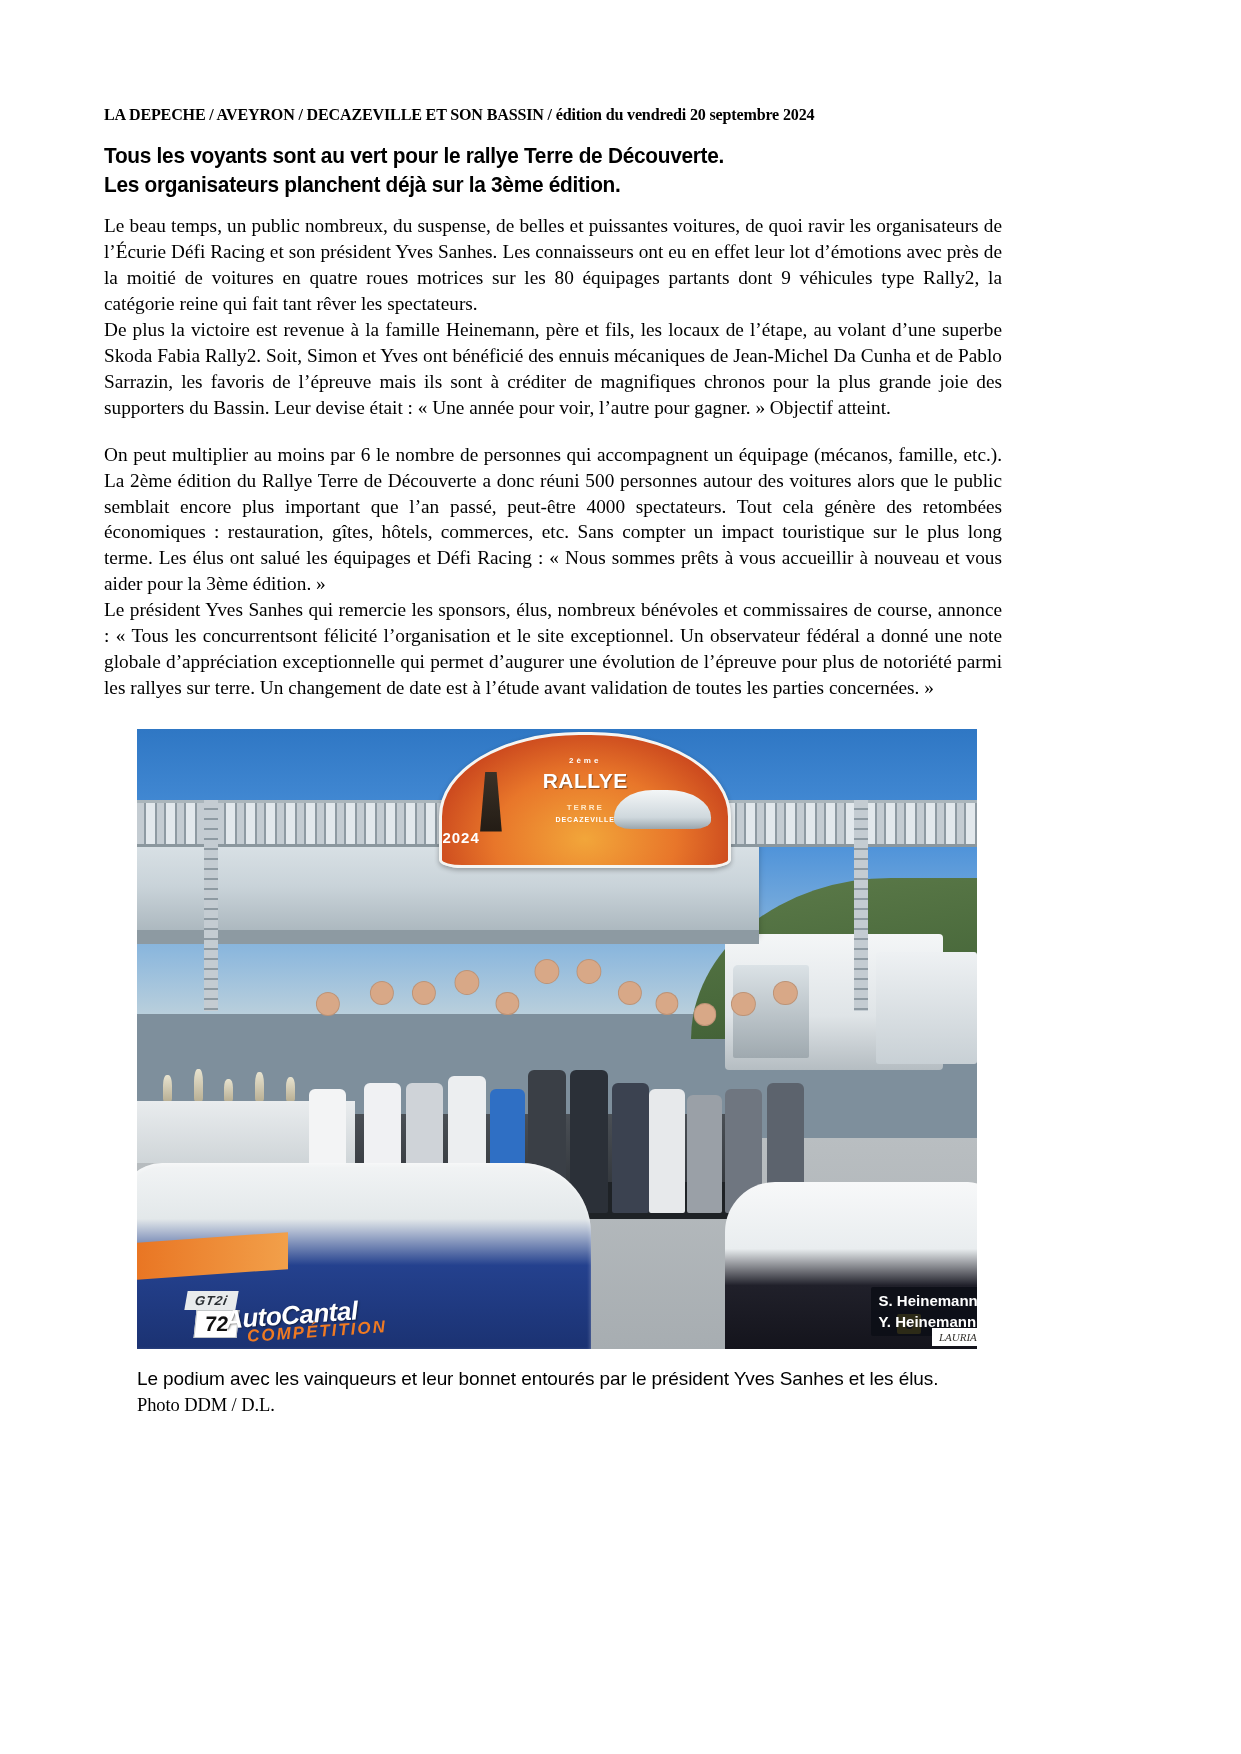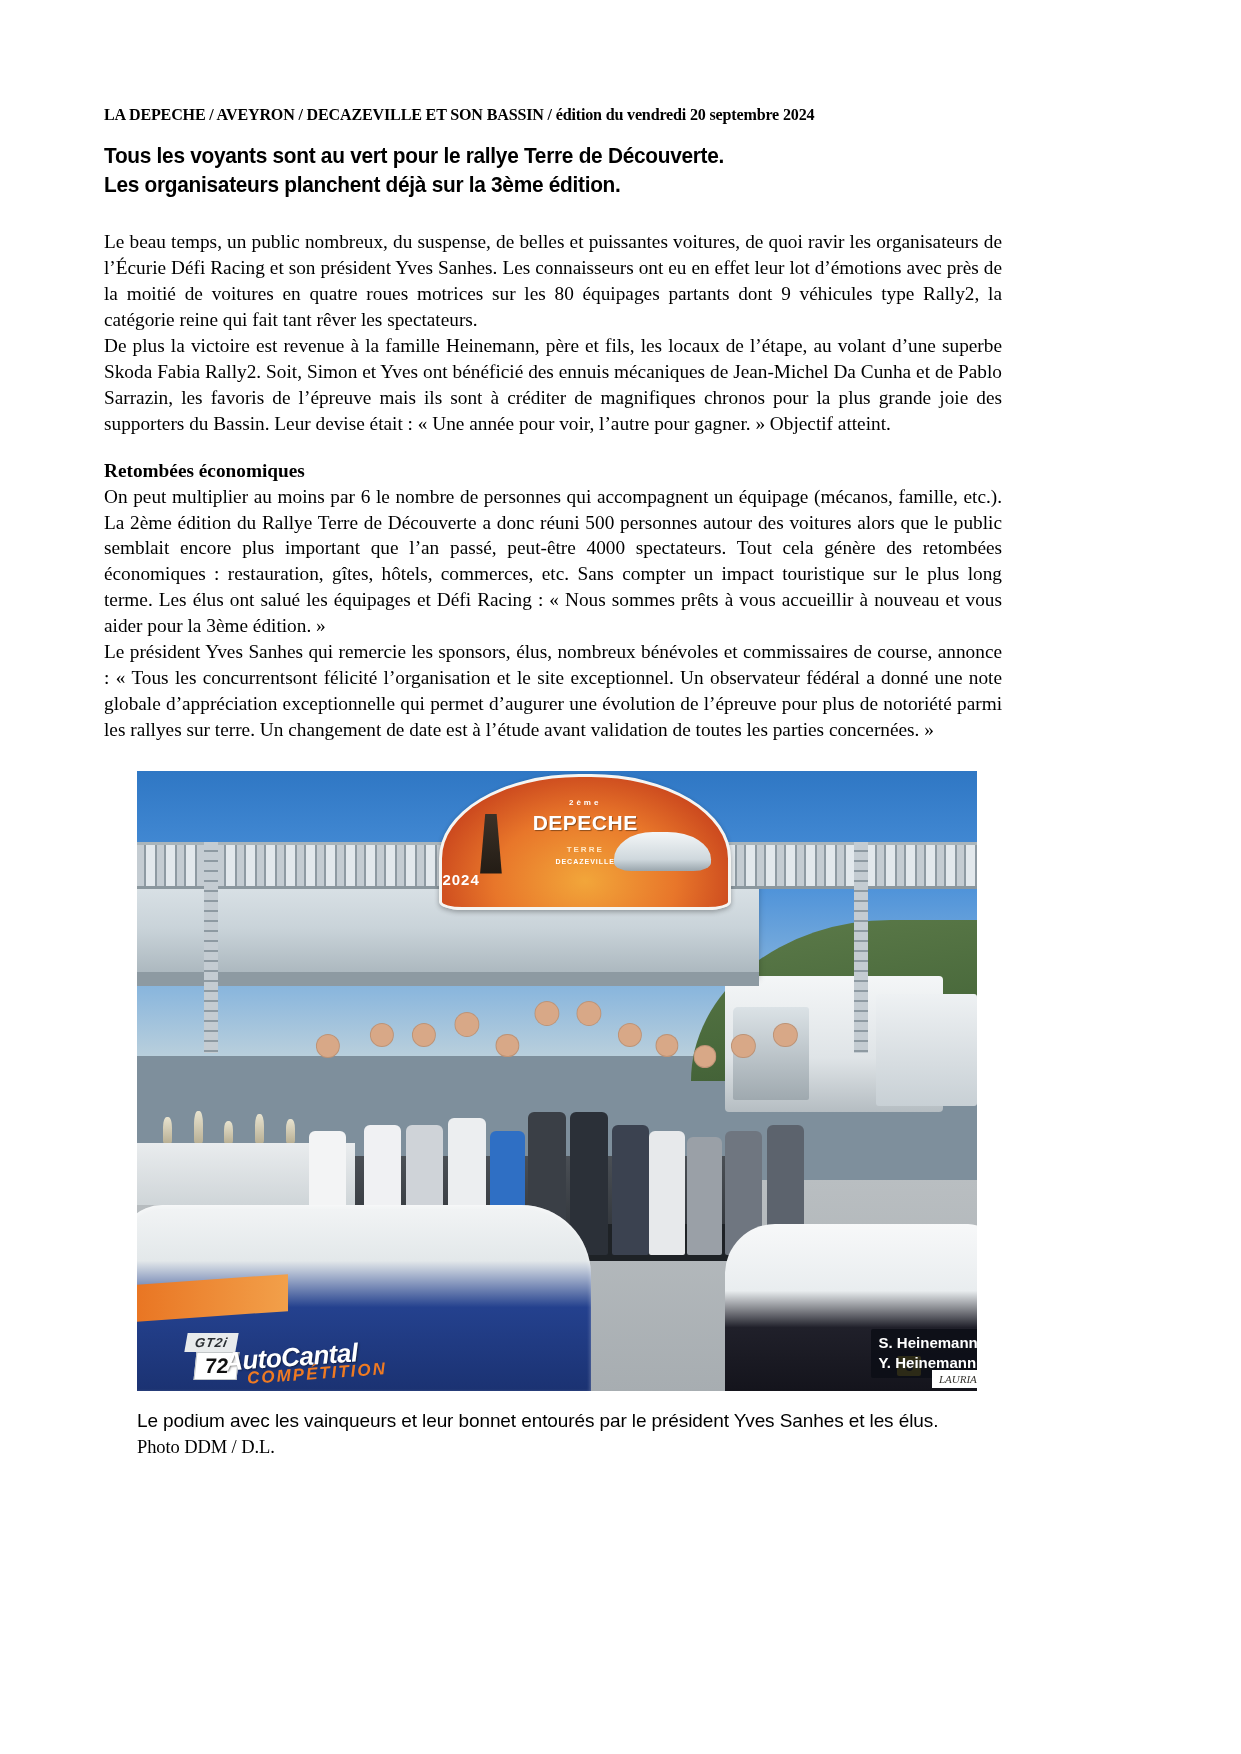--- a/index.html
+++ b/index.html
@@ -53,21 +53,21 @@
     line-height: 1.32;
     margin-top: 18px;
     transform: scaleX(0.97);
     transform-origin: left top;
     letter-spacing: -0.3px;
   }
   .deck div { white-space: nowrap; }
 
   
   .body-block {
-    margin-top: 30px;
+    margin-top: 14px;
   }
   p.body {
     font-family: "Liberation Serif", "DejaVu Serif", serif;
     font-size: 19.3px;
     line-height: 1.345;
     text-align: justify;
     text-justify: inter-word;
     margin: 0;
     hyphens: none;
   }
@@ -334,21 +334,20 @@
     <div>Tous les voyants sont au vert pour le rallye Terre de Découverte.</div>
     <div>Les organisateurs planchent déjà sur la 3ème édition.</div>
   </div>
 
   <div class="body-block">
     <p class="body">Le beau temps, un public nombreux, du suspense, de belles et puissantes voitures, de quoi ravir les organisateurs de l’Écurie Défi Racing et son président Yves Sanhes. Les connaisseurs ont eu en effet leur lot d’émotions avec près de la moitié de voitures en quatre roues motrices sur les 80 équipages partants dont 9 véhicules type Rally2, la catégorie reine qui fait tant rêver les spectateurs.</p>
     <p class="body">De plus la victoire est revenue à la famille Heinemann, père et fils, les locaux de l’étape, au volant d’une superbe Skoda Fabia Rally2. Soit, Simon et Yves ont bénéficié des ennuis mécaniques de Jean-Michel Da Cunha et de Pablo Sarrazin, les favoris de l’épreuve mais ils sont à créditer de magnifiques chronos pour la plus grande joie des supporters du Bassin. Leur devise était : « Une année pour voir, l’autre pour gagner. » Objectif atteint.</p>
 
     <div class="gap"></div>
 
-    <h3 class="subhead">Retombées économiques</h3>
     <p class="body">On peut multiplier au moins par 6 le nombre de personnes qui accompagnent un équipage (mécanos, famille, etc.). La 2ème édition du Rallye Terre de Découverte a donc réuni 500 personnes autour des voitures alors que le public semblait encore plus important que l’an passé, peut-être 4000 spectateurs. Tout cela génère des retombées économiques : restauration, gîtes, hôtels, commerces, etc. Sans compter un impact touristique sur le plus long terme. Les élus ont salué les équipages et Défi Racing : « Nous sommes prêts à vous accueillir à nouveau et vous aider pour la 3ème édition. »</p>
     <p class="body">Le président Yves Sanhes qui remercie les sponsors, élus, nombreux bénévoles et commissaires de course, annonce : « Tous les concurrentsont félicité l’organisation et le site exceptionnel. Un observateur fédéral a donné une note globale d’appréciation exceptionnelle qui permet d’augurer une évolution de l’épreuve pour plus de notoriété parmi les rallyes sur terre. Un changement de date est à l’étude avant validation de toutes les parties concernées. »</p>
   </div>
 
   <figure class="figure" style="margin-left:33px;">
     <div class="photo">
 
       <div class="sky"></div>
       <div class="hill"></div>
       <div class="tarmac"></div>
@@ -360,21 +359,21 @@
       <div class="awning"></div>
       <div class="awning-edge"></div>
       <div class="truss"></div>
       <div class="truss-leg l"></div>
       <div class="truss-leg r"></div>
 
       <div class="banner">
         <div class="banner-tower"></div>
         <div class="banner-car"></div>
         <div class="banner-txt1">2ème</div>
-        <div class="banner-txt2">DEPECHE</div>
+        <div class="banner-txt2">RALLYE</div>
         <div class="banner-txt3">TERRE</div>
         <div class="banner-txt4">DECAZEVILLE</div>
         <div class="banner-year">2024</div>
       </div>
 
       <div class="table">
         <div class="trophy" style="left:12%;"></div>
         <div class="trophy" style="left:26%;height:32px;"></div>
         <div class="trophy" style="left:40%;height:22px;"></div>
         <div class="trophy" style="left:54%;height:29px;"></div>

